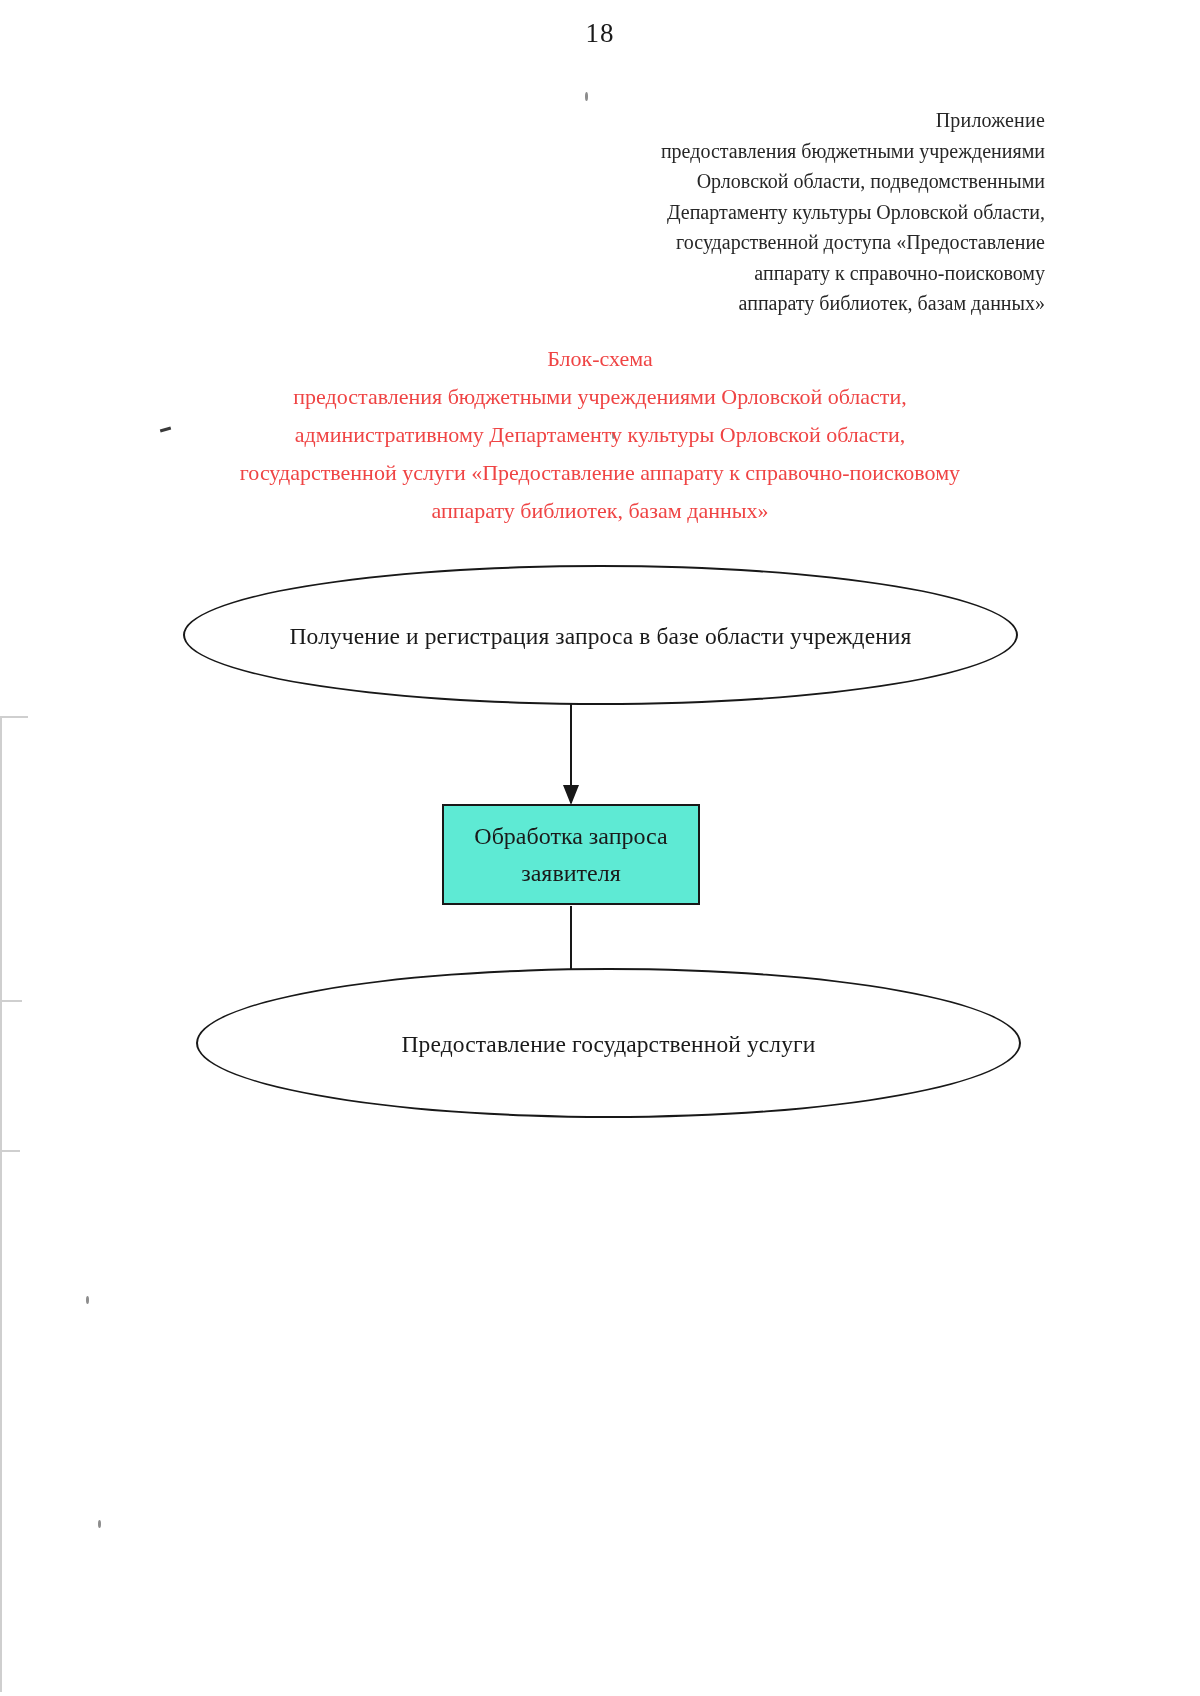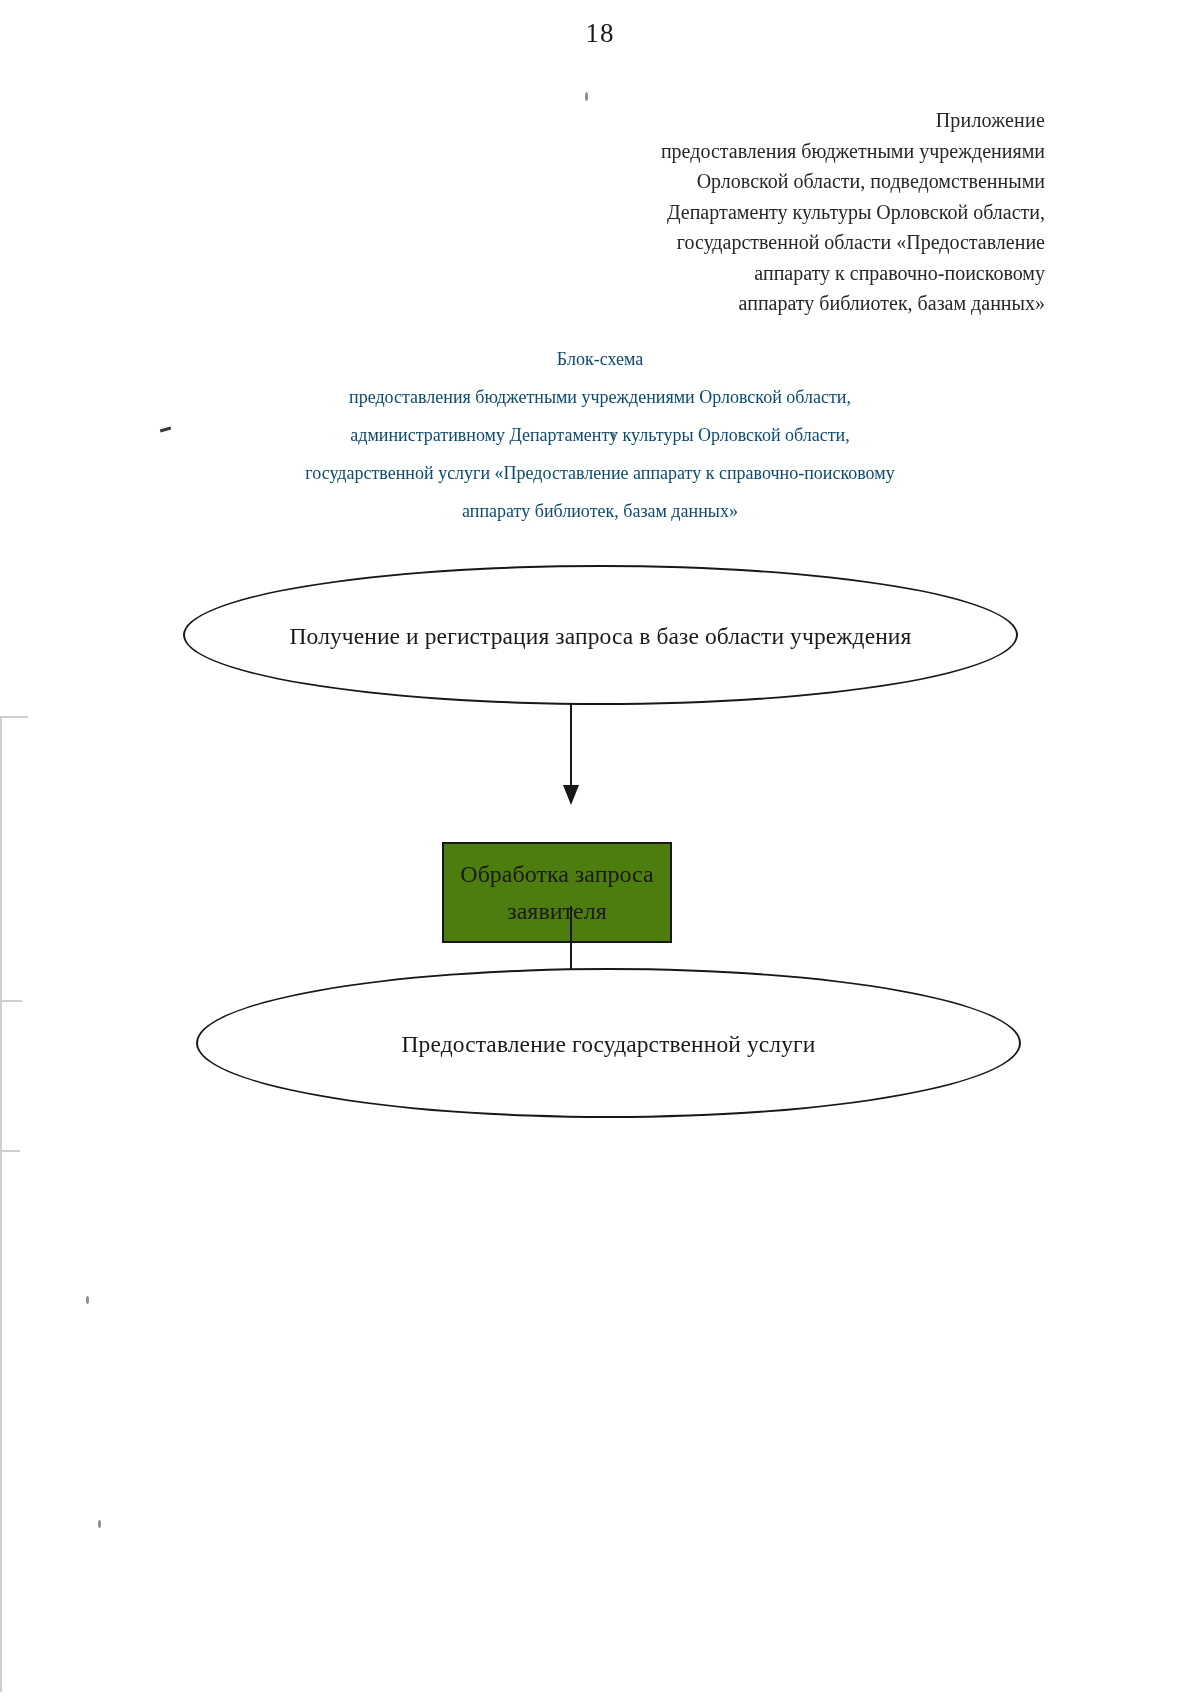--- a/index.html
+++ b/index.html
@@ -71,23 +71,23 @@
     letter-spacing: 0.2px;
   }
 
   
   .doc-title {
     position: absolute;
     top: 340px;
     left: 150px;
     width: 900px;
     text-align: center;
-    font-size: 18px;
+    font-size: 22px;
     line-height: 38px;
-    color: #0c4a6e;
+    color: #ef4444;
   }
   .doc-title .ln {
     display: block;
     white-space: nowrap;
   }
 
   
   .flow {
     position: absolute;
     top: 540px;
@@ -125,26 +125,25 @@
   .node-ellipse .node-label {
     font-size: 23.5px;
     line-height: 28px;
     letter-spacing: 0.1px;
     padding: 0 70px;
     transform: translateY(1px);
   }
 
   .node-rect {
     border: 2px solid #181818;
-    background: #4d7c0f;
+    background: #5eead4;
     left: 442px;
     top: 264px;
-    width: 230px;
+    width: 258px;
     height: 101px;
-    margin-top: 38px;
   }
   .node-rect .node-label {
     font-size: 24px;
     line-height: 37px;
   }
 
   .connector {
     position: absolute;
     background: #181818;
     width: 2px;
@@ -179,21 +178,21 @@
   <div class="speck" style="left:98px; top:1520px; width:3px; height:8px;"></div>
   <div class="tick-mark" style="left:160px; top:428px;"></div>
 
   <div class="folio">18</div>
 
   <div class="appendix-ref">
     <span class="ln first">Приложение</span>
     <span class="ln">предоставления бюджетными учреждениями</span>
     <span class="ln">Орловской области, подведомственными</span>
     <span class="ln">Департаменту культуры Орловской области,</span>
-    <span class="ln">государственной области «Предоставление</span>
+    <span class="ln">государственной доступа «Предоставление</span>
     <span class="ln">аппарату к справочно-поисковому</span>
     <span class="ln">аппарату библиотек, базам данных»</span>
   </div>
 
   <div class="doc-title">
     <span class="ln">Блок-схема</span>
     <span class="ln">предоставления бюджетными учреждениями Орловской области,</span>
     <span class="ln">административному Департаменту культуры Орловской области,</span>
     <span class="ln">государственной услуги «Предоставление аппарату к справочно-поисковому</span>
     <span class="ln">аппарату библиотек, базам данных»</span>

